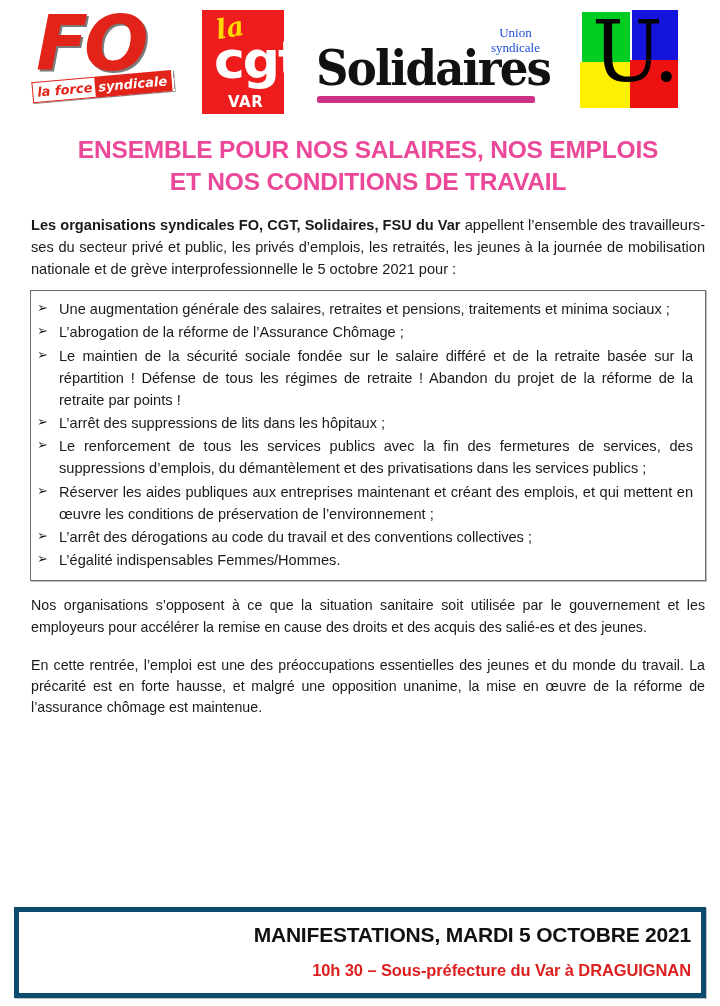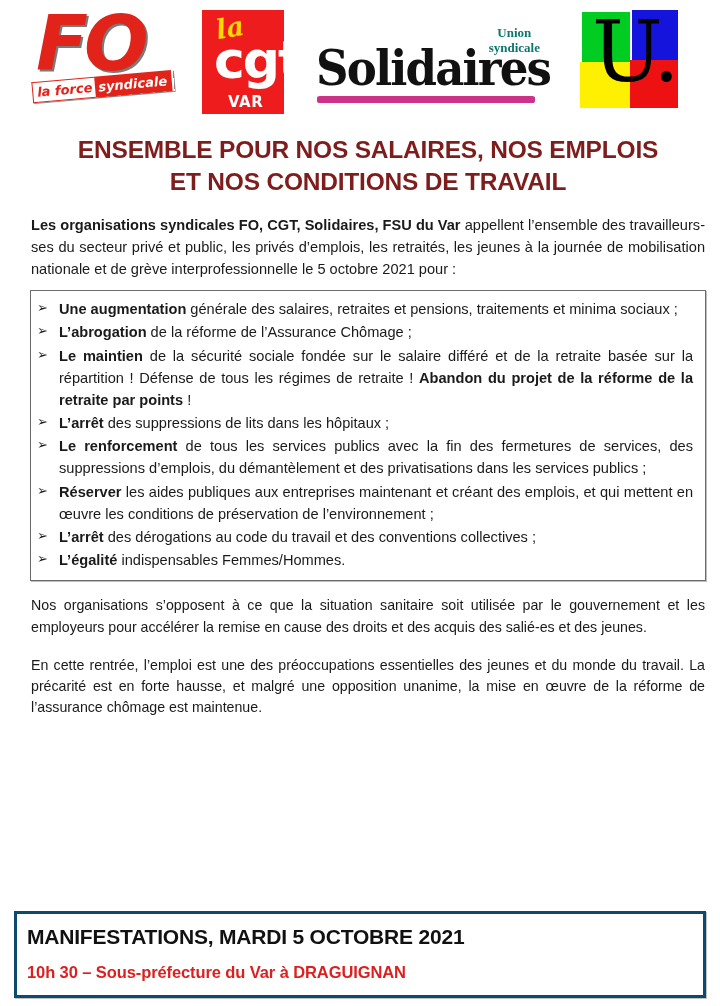--- a/index.html
+++ b/index.html
@@ -134,24 +134,24 @@
   }
 
   
   .logo-sol { left: 300px; top: 26px; width: 226px; height: 86px; }
   .sol-union {
     position: absolute;
     right: 2px;
     top: 0px;
     text-align: center;
     font-family: "Liberation Serif", serif;
-    font-weight: bold;
+    font-weight: normal;
     font-size: 13px;
     line-height: 1.15;
-    color: #0f766e;
+    color: #1d4ed8;
   }
   .sol-main {
     position: absolute;
     left: 0;
     top: 18px;
     font-family: "DejaVu Serif", serif;
     font-weight: bold;
     font-size: 49px;
     letter-spacing: -2px;
     color: #111111;
@@ -184,21 +184,21 @@
     font-size: 84px;
     color: #000000;
     line-height: 1;
     letter-spacing: -2px;
   }
 
   
   .headline {
     margin: 12px 18px 0 18px;
     text-align: center;
-    color: #7f1d1d;
+    color: #ec4899;
     font-family: "Liberation Sans", sans-serif;
     font-weight: bold;
     font-size: 24.5px;
     line-height: 1.3;
     letter-spacing: -0.2px;
   }
   .headline div { white-space: nowrap; }
 
   
   .intro {
@@ -232,43 +232,43 @@
     font-size: 13px;
     color: #1a1a1a;
     line-height: 1.55;
     text-align: left;
   }
   .demand-text {
     flex: 1 1 auto;
     text-align: justify;
     text-justify: inter-word;
   }
-  .demand-text b { font-weight: bold; }
+  .demand-text b { font-weight: normal; }
 
   
   .para {
     margin: 0 15px;
     font-size: 14.2px;
     line-height: 1.5;
     text-align: justify;
     text-justify: inter-word;
   }
   .para.first { margin-top: 14px; }
   .para + .para { margin-top: 17px; }
 
   
   .cta {
     position: absolute;
     left: 14px;
     right: 14px;
     bottom: 8px;
-    border: 3px solid #0c4a6e;
+    border: 5px solid #0c4a6e;
     box-shadow: 1px 1px 0 #c2c2c2;
     padding: 11px 10px 13px 10px;
-    text-align: left;
+    text-align: right;
     box-sizing: border-box;
   }
   .cta-title {
     font-family: "Liberation Sans", sans-serif;
     font-weight: bold;
     font-size: 21px;
     color: #111111;
     letter-spacing: -0.2px;
   }
   .cta-line {

